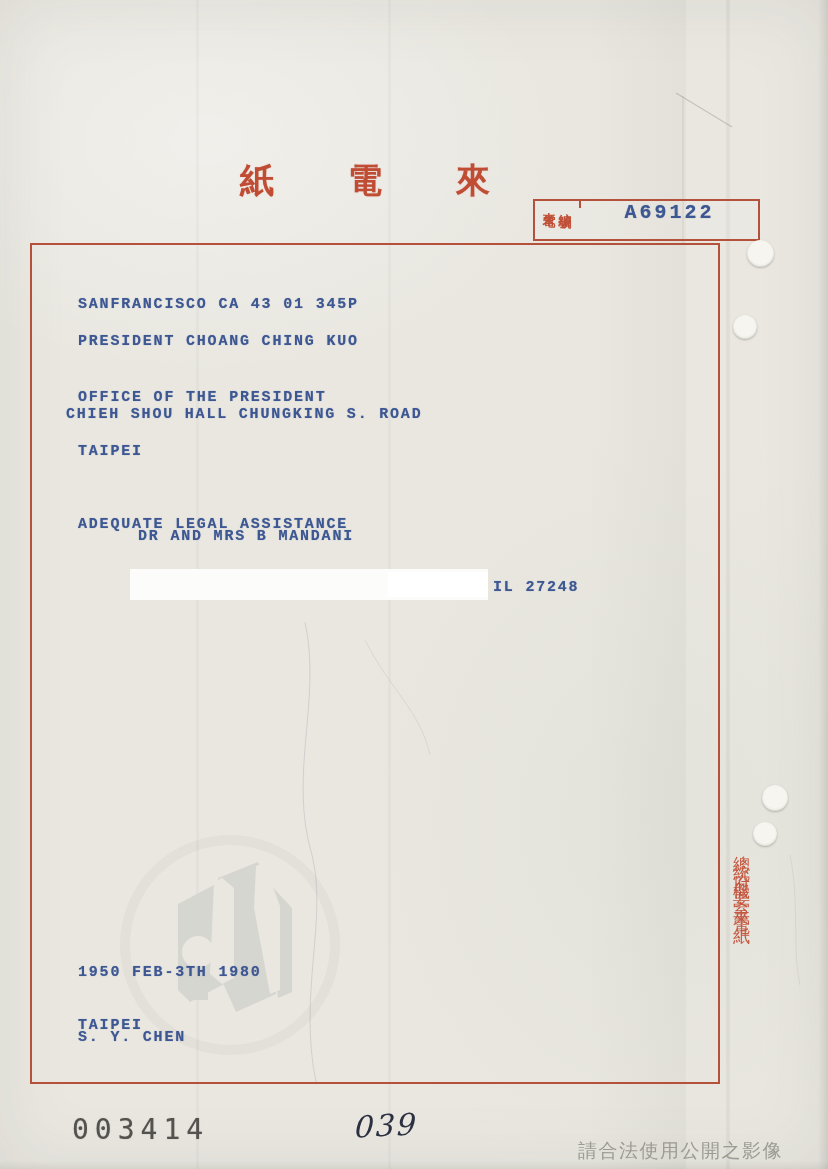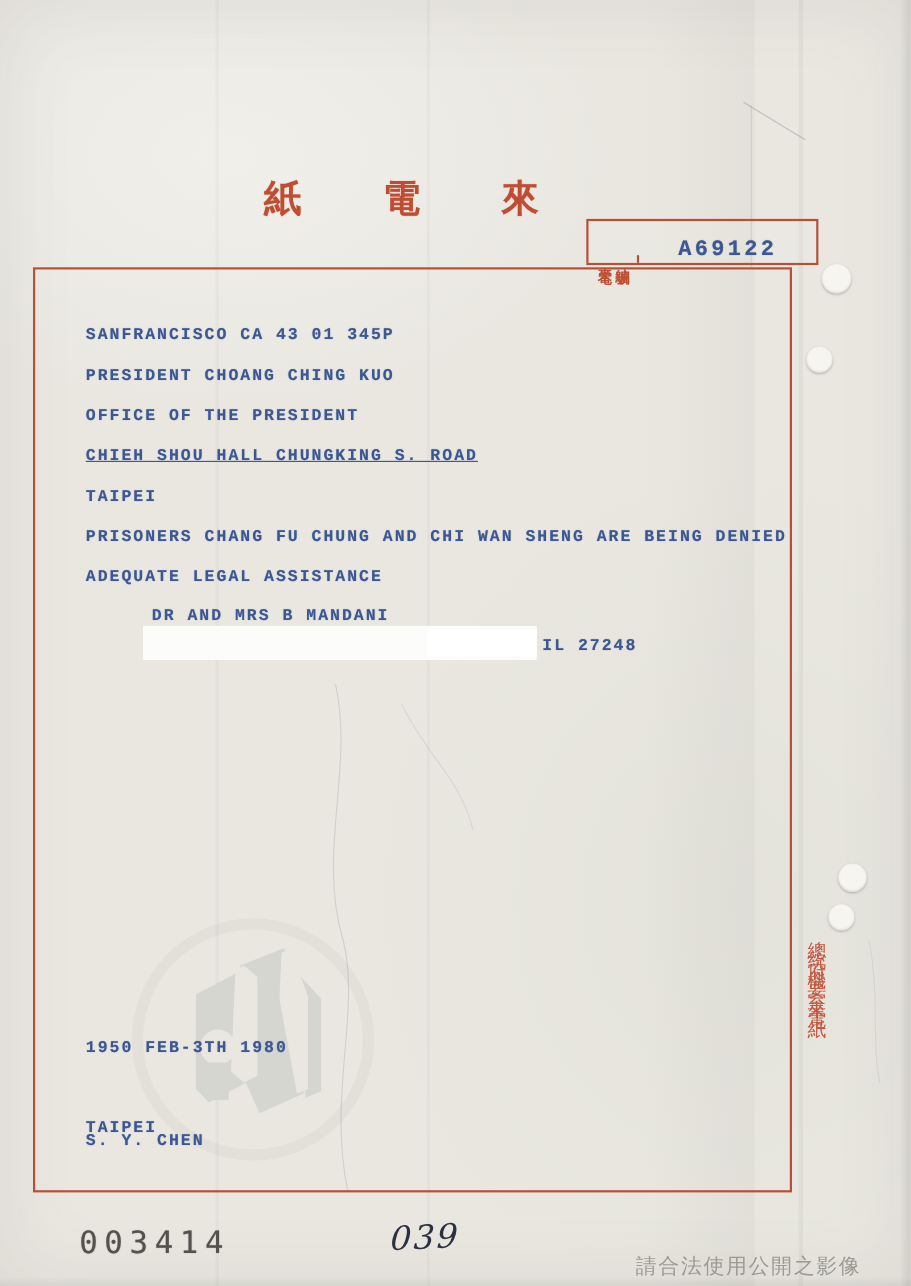--- a/index.html
+++ b/index.html
@@ -27,23 +27,23 @@
   .form-title{
     position:absolute;left:240px;top:158px;width:250px;
     display:flex;justify-content:space-between;
     font-family:"DejaVu Serif", serif;font-weight:bold;
     font-size:34px;color:#c04c34;
     text-shadow:0 0 1px rgba(192,76,52,0.5);
   }
 
   
   .number-box{
-    position:absolute;left:533px;top:199px;width:211px;height:42px;
+    position:absolute;left:533px;top:199px;width:227px;height:42px;
     border:2px solid #b5503a;box-sizing:border-box;
-    display:flex;align-items:flex-end;
+    display:flex;align-items:flex-start;
     background:rgba(255,255,255,0.08);
   }
   .number-box .label-cell{
     width:44px;border-right:2px solid #b5503a;
     display:flex;justify-content:center;align-items:center;gap:3px;
     padding-top:1px;
   }
   .number-box .label-col{
     writing-mode:vertical-rl;text-orientation:upright;
     font-family:"DejaVu Serif", serif;
@@ -162,32 +162,31 @@
       <span class="label-col">來電</span>
       <span class="label-col">編號</span>
     </div>
     <div class="value-cell">A69122</div>
   </div>
 
   <div class="main-frame"></div>
 
   <div class="tw" style="left:78px;top:296px;text-align:right;">SANFRANCISCO CA 43 01 345P</div>
   <div class="tw" style="left:78px;top:333px;">PRESIDENT CHOANG CHING KUO</div>
-  <div class="tw" style="left:78px;top:370px;">OFFICE OF THE PRESIDENT</div>
-  <div class="tw" style="left:78px;top:406px;text-decoration:underline;">CHIEH SHOU HALL CHUNGKING S. ROAD</div>
+  <div class="tw" style="left:78px;top:389px;">OFFICE OF THE PRESIDENT</div>
+  <div class="tw" style="left:66px;top:406px;">CHIEH SHOU HALL CHUNGKING S. ROAD</div>
   <div class="tw" style="left:78px;top:443px;">TAIPEI</div>
-  <div class="tw" style="left:78px;top:480px;">PRISONERS CHANG FU CHUNG AND CHI WAN SHENG ARE BEING DENIED</div>
   <div class="tw" style="left:78px;top:516px;text-align:center;">ADEQUATE LEGAL ASSISTANCE</div>
-  <div class="tw" style="left:138px;top:552px;">DR AND MRS B MANDANI</div>
+  <div class="tw" style="left:138px;top:528px;">DR AND MRS B MANDANI</div>
 
   <div class="redact-1"></div>
   <div class="redact-2"></div>
   <div class="tw" style="left:493px;top:579px;">IL 27248</div>
 
-  <div class="tw" style="left:78px;top:944px;">1950 FEB-3TH 1980</div>
+  <div class="tw" style="left:78px;top:964px;">1950 FEB-3TH 1980</div>
   <div class="tw" style="left:78px;top:981px;margin-top:48px;">S. Y. CHEN</div>
   <div class="tw" style="left:78px;top:1017px;">TAIPEI</div>
 
   <div class="side-label">總統府機要室來電紙</div>
 
   <div class="stamp">003414</div>
   <div class="handwritten">039</div>
 
   <div class="copyright">請合法使用公開之影像</div>
 

